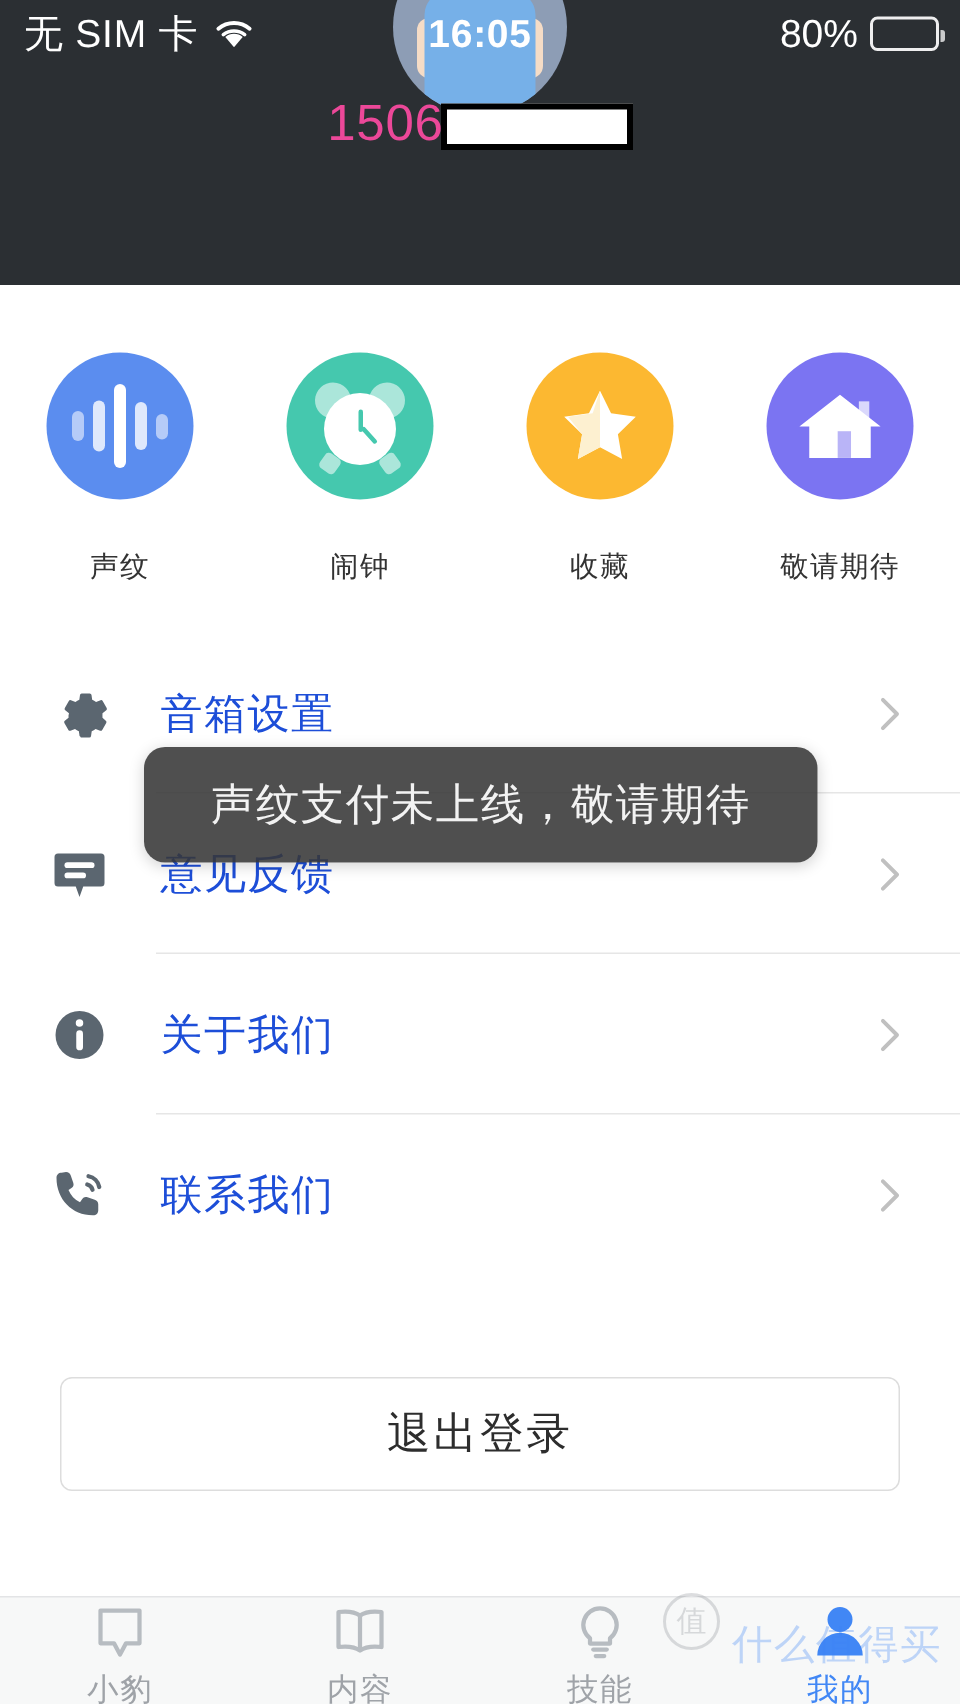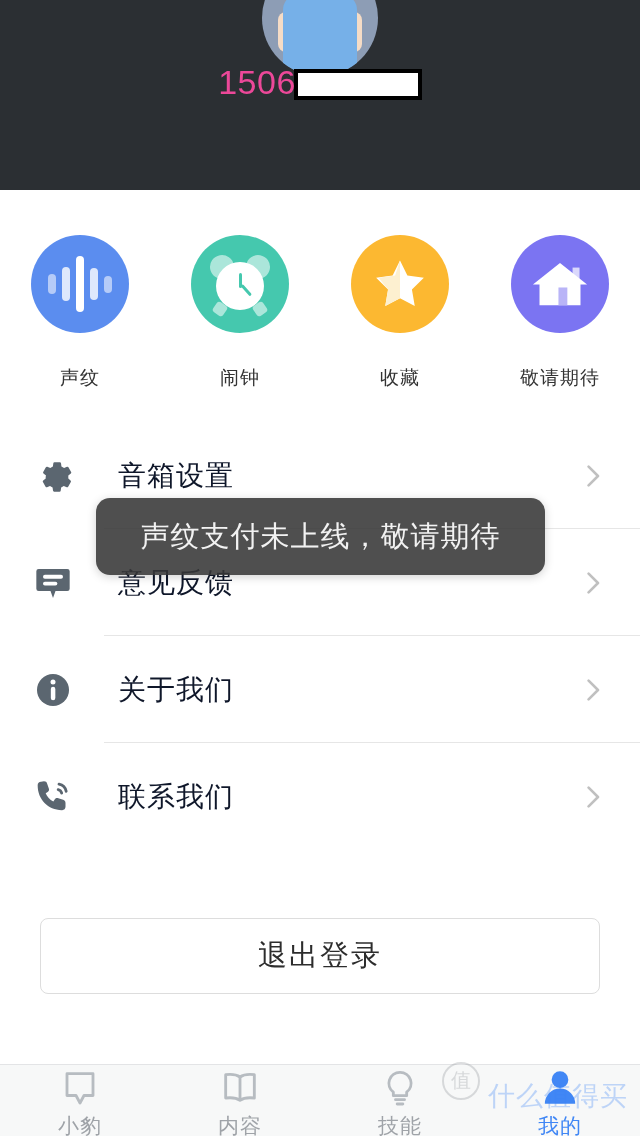--- a/index.html
+++ b/index.html
@@ -254,23 +254,23 @@
   }
   .row-icon {
     width: 46px;
     margin-left: 30px;
     display: flex;
     align-items: center;
     justify-content: center;
     color: #5b6670;
   }
   .row-label {
-    margin-left: 42px;
+    margin-left: 31px;
     font-size: 28px;
-    color: #0f172a;
+    color: #1d4ed8;
     letter-spacing: 1px;
   }
   .chev {
     position: absolute;
     right: 40px;
     top: 50%;
     margin-top: -11px;
     width: 13px;
     height: 22px;
   }
@@ -385,20 +385,37 @@
 
 <div class="header">
 
   <div class="avatar-wrap">
     <div class="avatar-head"></div>
     <div class="avatar-arm-l"></div>
     <div class="avatar-arm-r"></div>
     <div class="avatar-body"></div>
   </div>
 
+  <div class="statusbar">
+    <div class="sb-left">
+      <span>无 SIM 卡</span>
+      <svg class="wifi-icon" width="30" height="22" viewBox="0 0 30 22">
+        <path d="M15 20.5 L9.2 13.6 a9 9 0 0 1 11.6 0 Z" fill="#fff"></path>
+        <path d="M4.6 8.2 a16 16 0 0 1 20.8 0" stroke="#fff" stroke-width="2.6" fill="none" stroke-linecap="round"></path>
+        <path d="M7.9 12.1 a11.5 11.5 0 0 1 14.2 0" stroke="#fff" stroke-width="2.4" fill="none" stroke-linecap="round"></path>
+      </svg>
+    </div>
+    <div class="sb-center">16:05</div>
+    <div class="sb-right">
+      <span>80%</span>
+      <span class="batt">
+        <span class="batt-fill" style="width: 80%;"></span>
+      </span>
+    </div>
+  </div>
 
   <div class="phone-row">
     <span class="phone-num">1506</span><span class="phone-redact"></span>
   </div>
 </div>
 
 <div class="shortcuts">
 
   <div class="shortcut">
     <div class="sc-circle" style="background:#5b8def">

